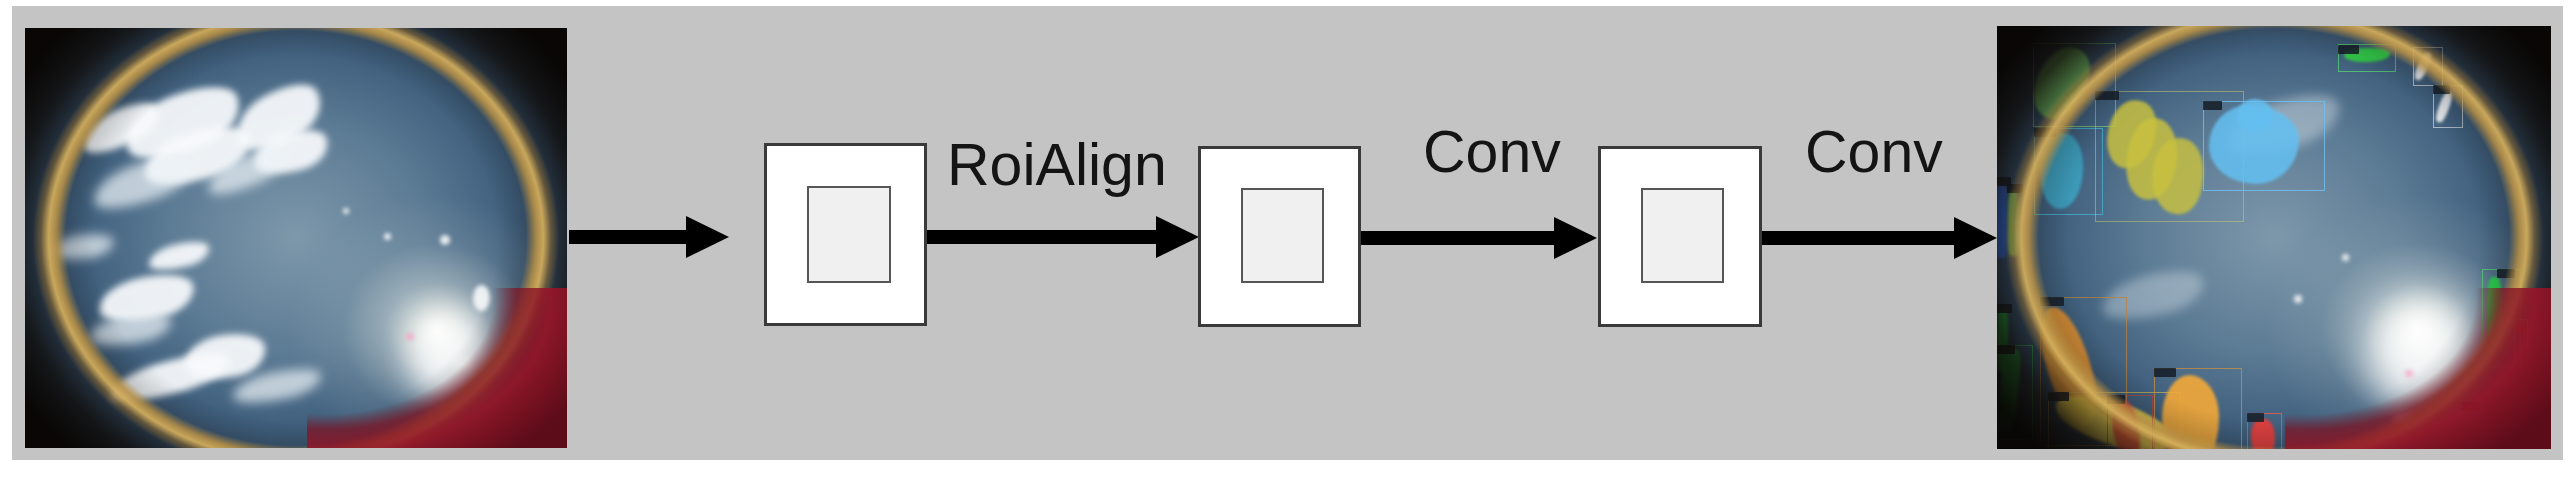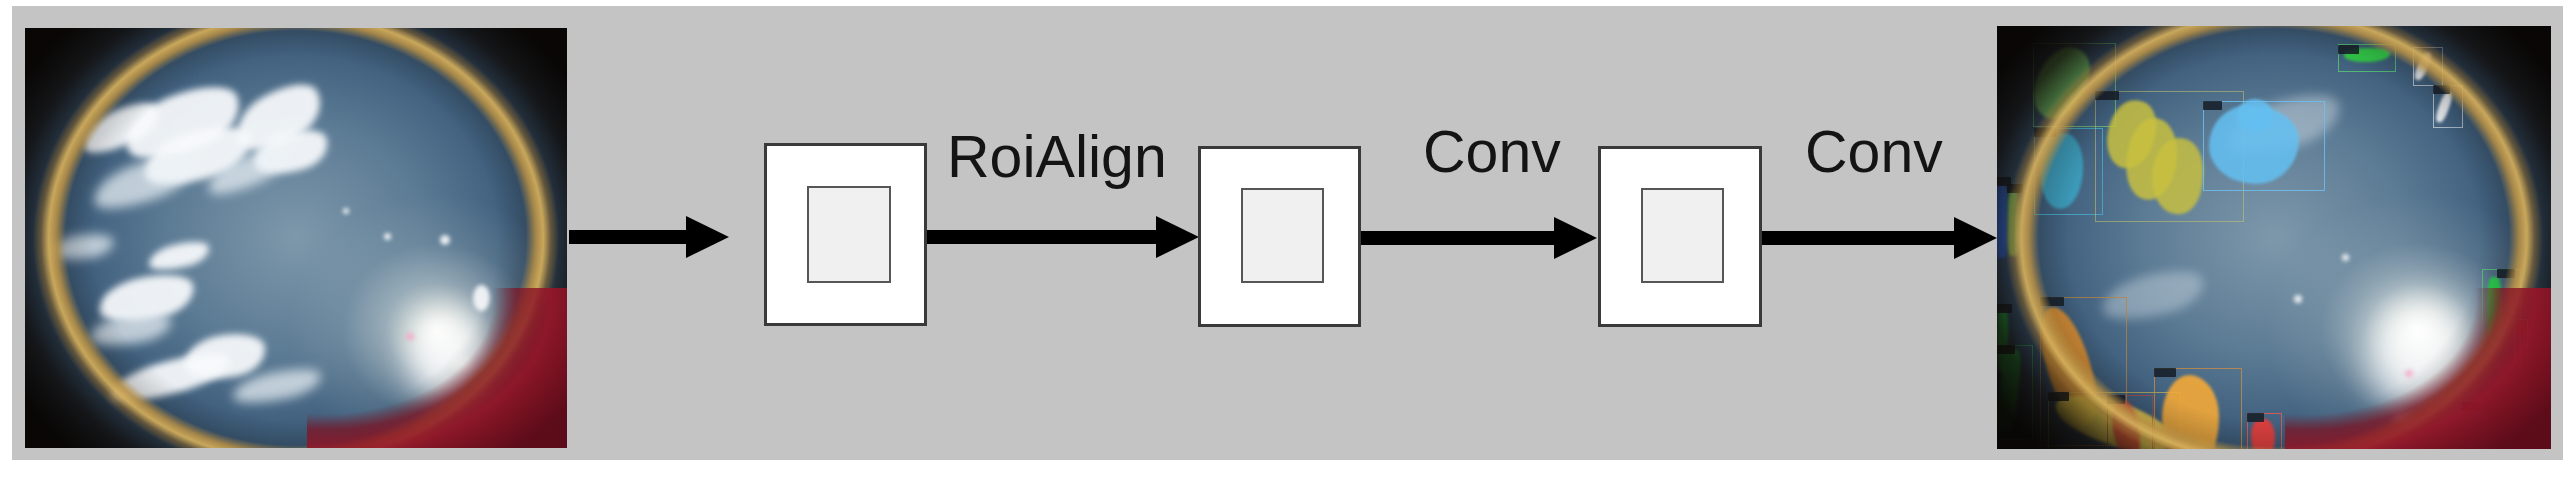--- a/index.html
+++ b/index.html
@@ -217,21 +217,21 @@
 
   <div class="arrow" style="left:569px; top:237px; width:160px;">
     <div class="shaft" style="width:119px;"></div>
     <div class="head" style="left:117px;"></div>
   </div>
 
   <div class="flow-box" style="left:764px; top:143px; width:163px; height:183px;">
     <div class="inner" style="left:40px; top:40px; width:84px; height:97px;"></div>
   </div>
 
-  <div class="op-label" style="left:947px; top:128px;">RoiAlign</div>
+  <div class="op-label" style="left:947px; top:136px;">RoiAlign</div>
 
   <div class="arrow" style="left:927px; top:237px; width:272px;">
     <div class="shaft" style="width:230px;"></div>
     <div class="head" style="left:229px;"></div>
   </div>
 
   <div class="flow-box" style="left:1198px; top:146px; width:163px; height:181px;">
     <div class="inner" style="left:40px; top:39px; width:83px; height:95px;"></div>
   </div>
 

